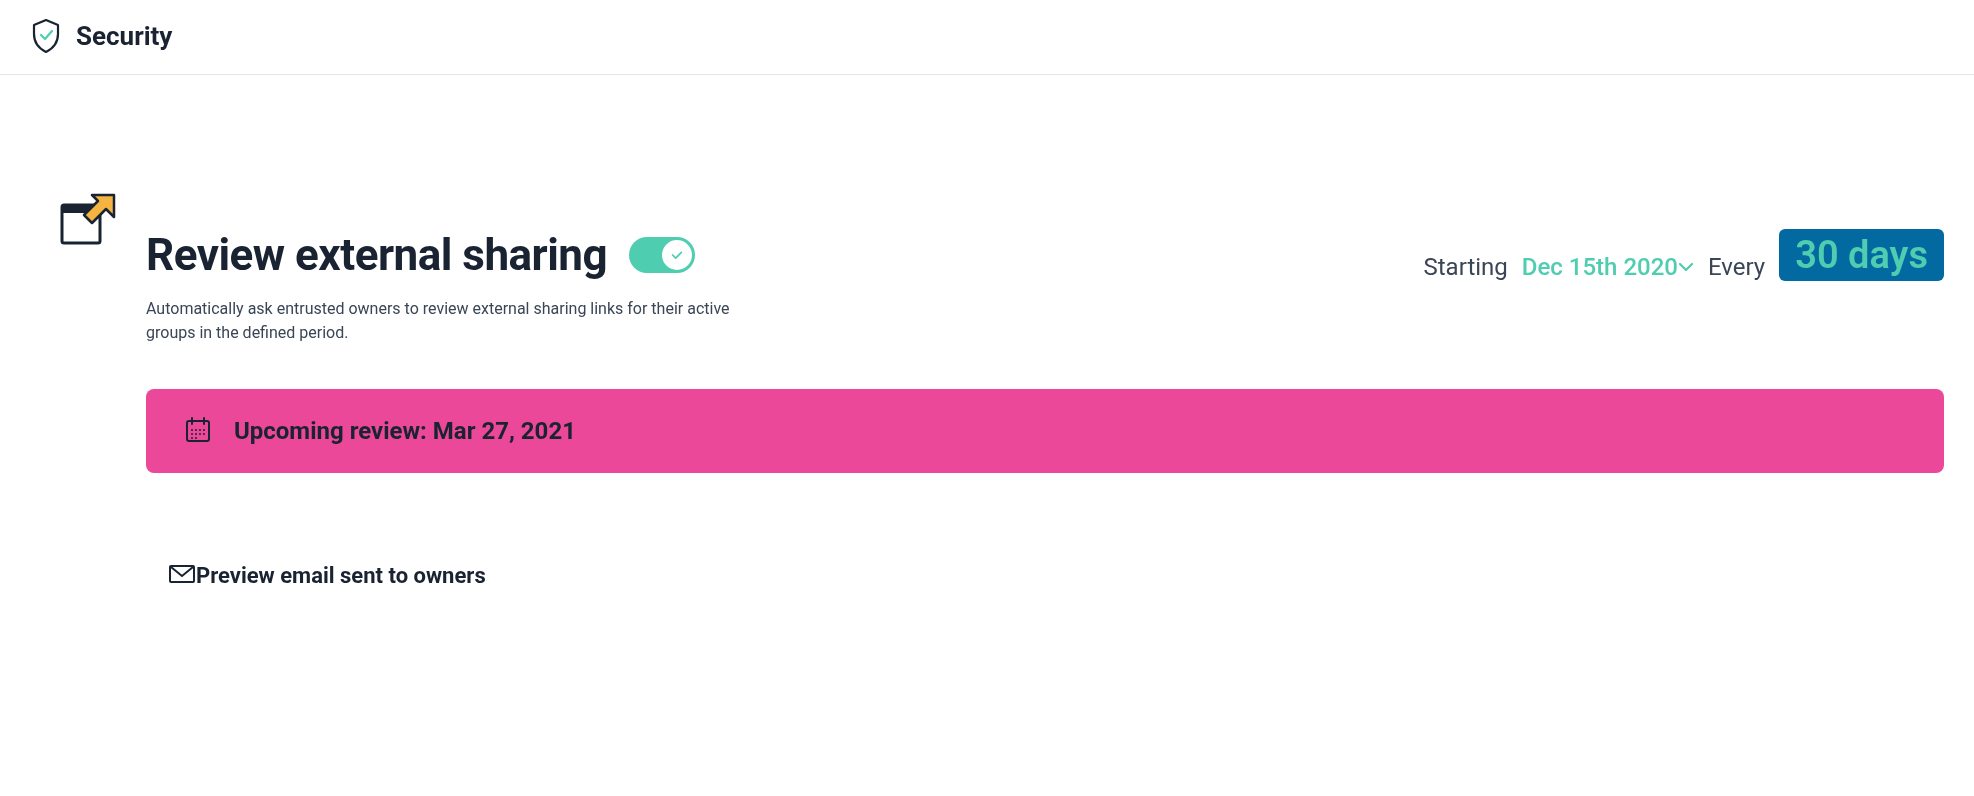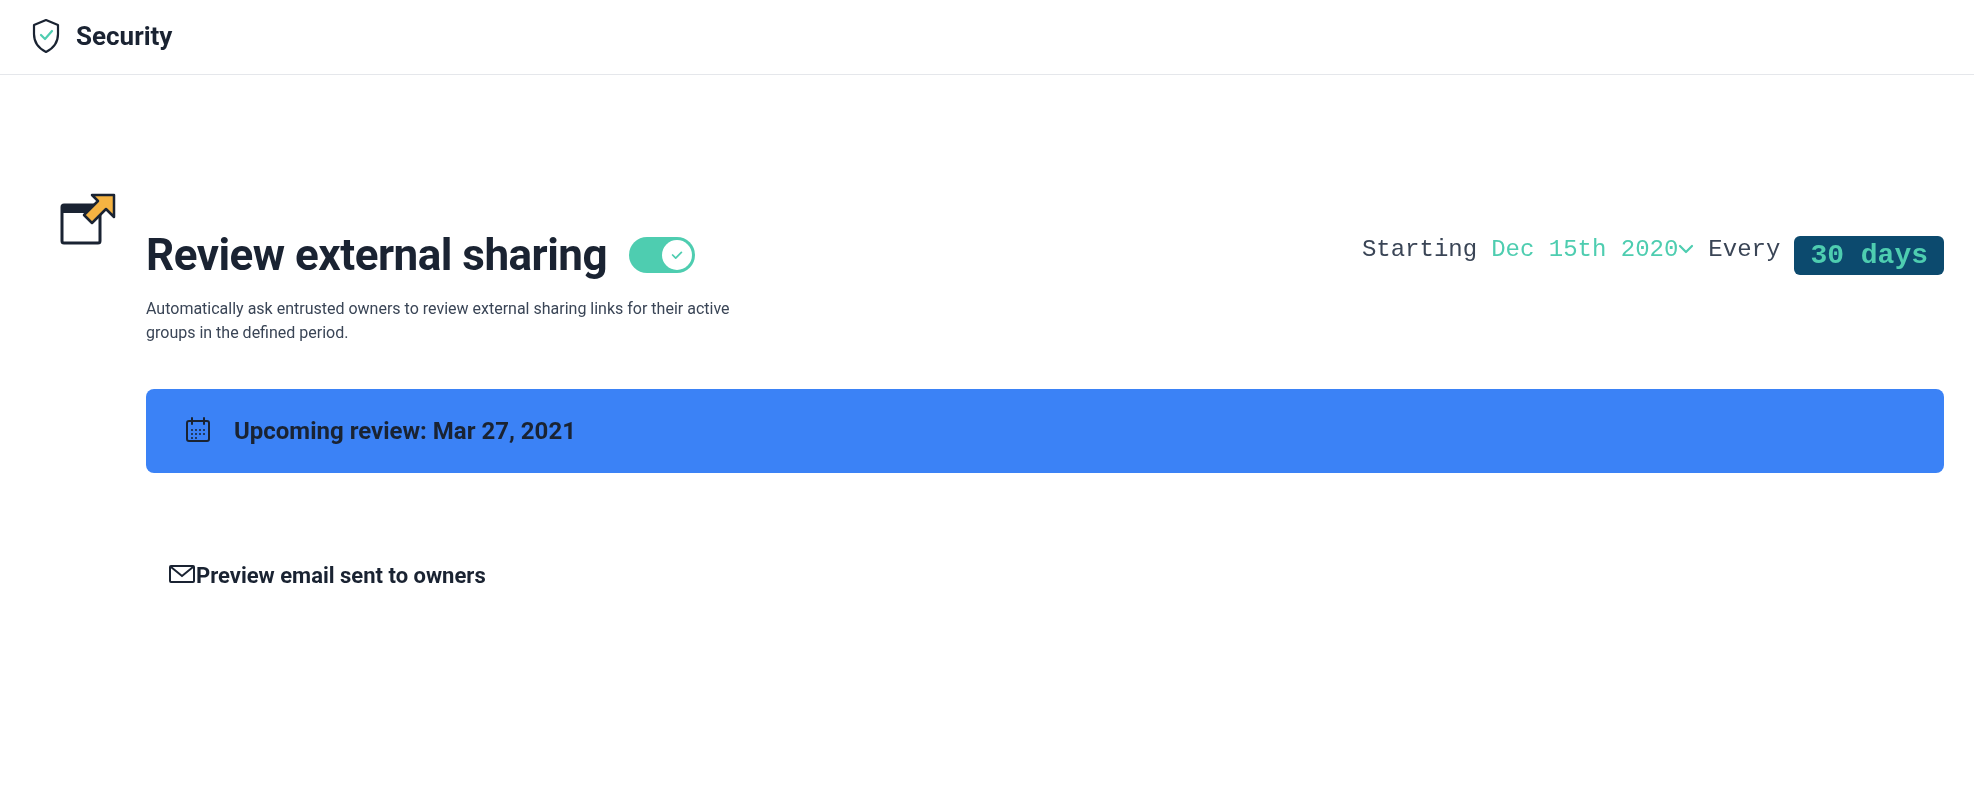--- a/index.html
+++ b/index.html
@@ -84,57 +84,56 @@
       width: 30px;
       height: 30px;
       background: #fff;
       border-radius: 50%;
       display: flex;
       align-items: center;
       justify-content: center;
     }
     .schedule-row {
       display: flex;
-      align-items: flex-start;
+      align-items: flex-end;
       gap: 14px;
       font-size: 24px;
-      font-family: Liberation Mono, monospace;
     }
     .sched-label {
       color: #3a4556;
     }
     .date-picker {
       display: flex;
       align-items: center;
       color: #4ecdb0;
       font-weight: 500;
       cursor: pointer;
     }
     .chevron-down {
       width: 16px;
       height: 10px;
     }
     .days-input {
-      background: #0c4a6e;
+      background: #0369a1;
       color: #4ecdb0;
-      font-size: 28px;
+      font-size: 38px;
       font-weight: 600;
       padding: 4px 16px;
       border-radius: 6px;
       cursor: text;
     }
     .description {
       font-size: 16px;
       color: #3a4556;
       line-height: 1.5;
       margin-top: 16px;
       max-width: 620px;
     }
     .upcoming-banner {
-      background: #3b82f6;
+      background: #ec4899;
       border-radius: 8px;
       padding: 26px 38px;
       display: flex;
       align-items: center;
       gap: 22px;
       margin-top: 44px;
     }
     .upcoming-text {
       font-size: 24px;
       font-weight: 700;

